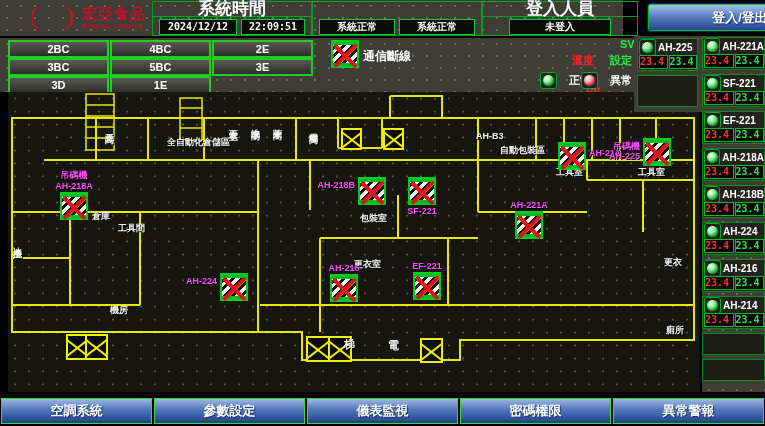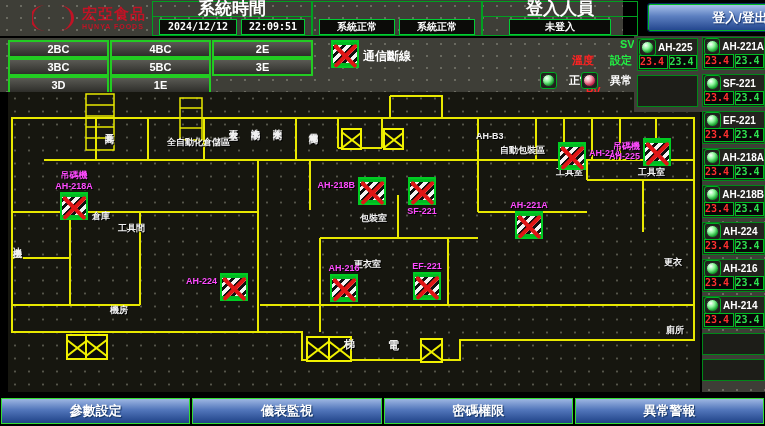--- a/index.html
+++ b/index.html
@@ -401,20 +401,21 @@
           </div>
         </div>
       </div>
     <div class="slot" style="height:20px;"></div>
     <div class="slot" style="height:20px;"></div>
   </div>
 
   <div id="nav">
     <div style="display:flex;gap:2px;width:100%;">
 
+    <div class="nbtn">空調系統</div>
         <div class="nbtn">參數設定</div>
         <div class="nbtn">儀表監視</div>
         <div class="nbtn">密碼權限</div>
         <div class="nbtn">異常警報</div>
       </div>
   </div>
 
 </div>
 
 </body></html>

